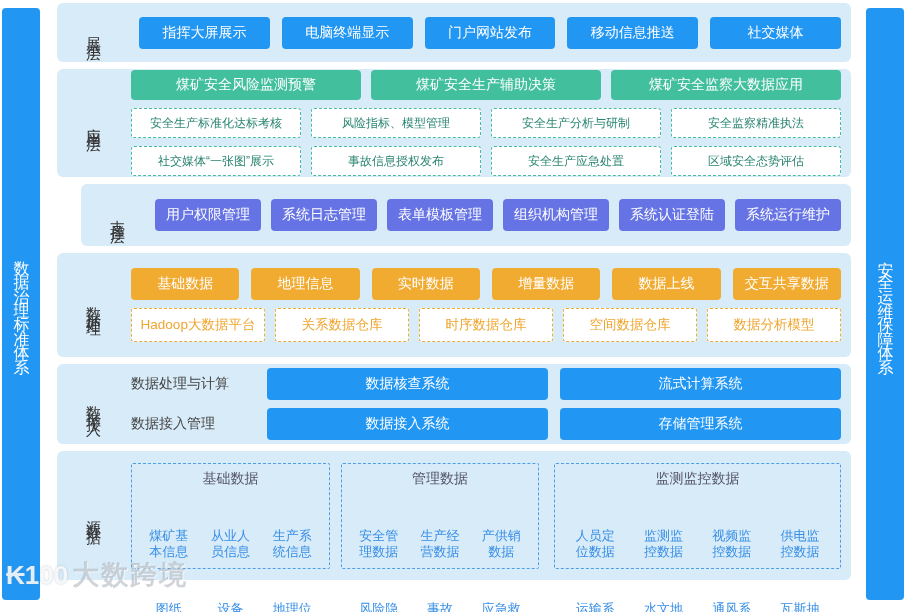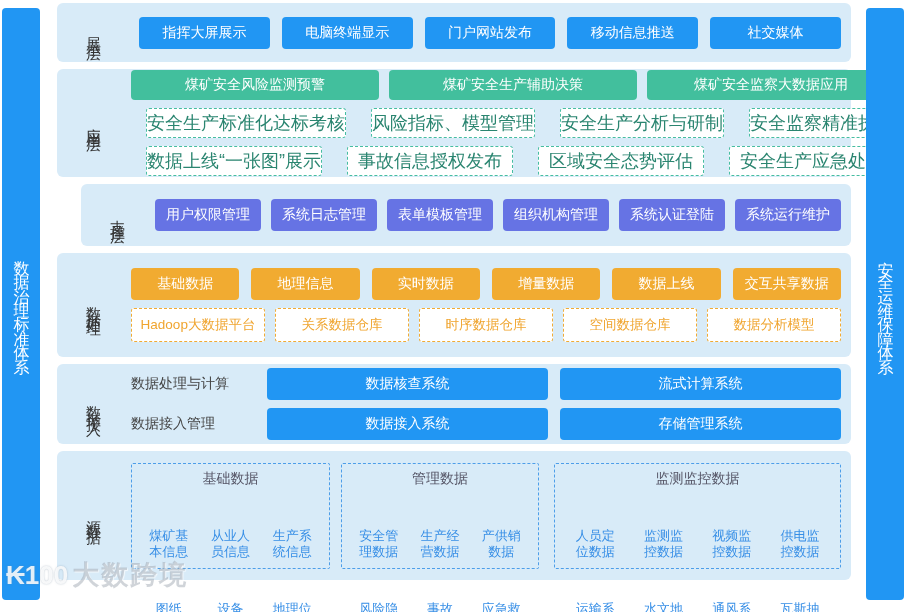--- a/index.html
+++ b/index.html
@@ -40,21 +40,21 @@
   .btn-blue   { background:#2196f3; }
   .btn-green  { background:#42bf9d; }
   .btn-purple { background:#6673e4; }
   .btn-orange { background:#f1ab31; }
 
   .chip {
     background:#ffffff; border:1px dashed; border-radius:3px;
     display:flex; align-items:center; justify-content:center;
     flex:1; white-space:nowrap;
   }
-  .chip-green  { border-color:#46bda1; color:#2a8570; font-size:18px;margin-left:15px; }
+  .chip-green  { border-color:#46bda1; color:#2a8570; font-size:12px; }
   .chip-orange { border-color:#f0ab35; color:#f0a52f; font-size:13.5px; }
 
   
   .l1 { height:59px; }
   .l1 .row { gap:12px;padding-left:8px; }
   .l1 .btn { height:32px; }
   
   .l2 { height:108px; }
   .l2 .row { gap:10px; margin-top:8px; }
   .l2 .row:first-child { margin-top:0; }
@@ -143,24 +143,24 @@
         <div class="btn btn-green">煤矿安全生产辅助决策</div>
         <div class="btn btn-green">煤矿安全监察大数据应用</div>
       </div>
       <div class="row">
         <div class="chip chip-green">安全生产标准化达标考核</div>
         <div class="chip chip-green">风险指标、模型管理</div>
         <div class="chip chip-green">安全生产分析与研制</div>
         <div class="chip chip-green">安全监察精准执法</div>
       </div>
       <div class="row">
-        <div class="chip chip-green">数据上线“一张图”展示</div>
+        <div class="chip chip-green">社交媒体“一张图”展示</div>
         <div class="chip chip-green">事故信息授权发布</div>
+        <div class="chip chip-green">安全生产应急处置</div>
         <div class="chip chip-green">区域安全态势评估</div>
-        <div class="chip chip-green">安全生产应急处置</div>
       </div>
     </div>
   </div>
 
   <div class="layer l3">
     <div class="layer-label">
       <span class="vtext">支撑层</span>
     </div>
     <div class="layer-content">
       <div class="row">

